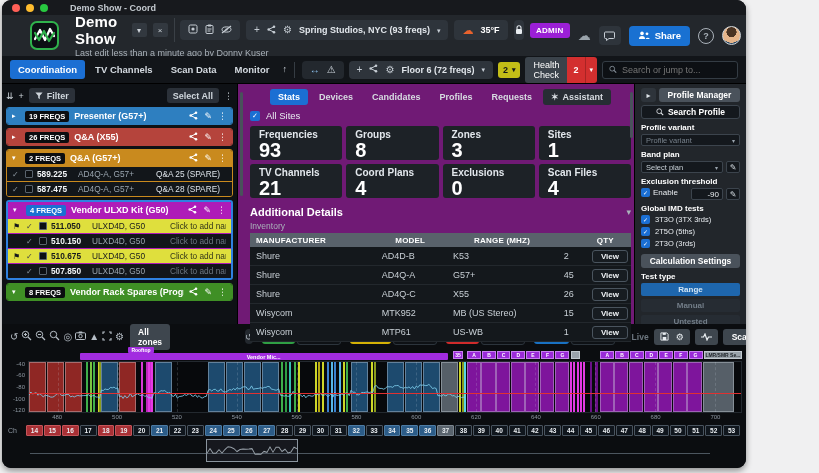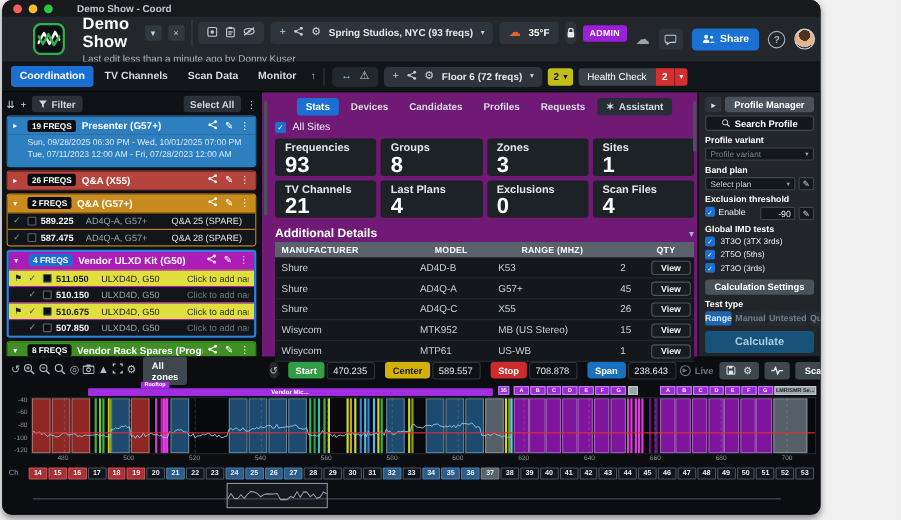--- a/index.html
+++ b/index.html
@@ -101,21 +101,21 @@
 .spbtn{margin-top:3px;height:14px;border:1px solid #3c444d;border-radius:3px;background:#14181d;color:#fff;font-weight:bold;font-size:8.5px;display:flex;align-items:center;justify-content:center;gap:4px}
 .rplabel{font-weight:bold;color:#fff;margin-top:4px;font-size:8px}
 .rpselect{margin-top:2px;height:12px;background:#14181d;border:1px solid #3c444d;border-radius:2px;display:flex;align-items:center;padding:0 4px;color:#78828c;font-size:7.5px}
 .rpselect .arr{margin-left:auto;font-size:6px;color:#9aa4ae}
 .rowflex{display:flex;gap:3px;align-items:flex-start;margin-top:2px}
 .editbtn{width:14px;height:12px;border:1px solid #3c444d;border-radius:2px;display:flex;align-items:center;justify-content:center;color:#cfd6dc;font-size:8px;background:#14181d}
 .thrinput{width:32px;height:12px;background:#14181d;border:1px solid #3c444d;color:#e8ecf0;font-size:8px;text-align:right;padding:0 3px;border-radius:2px;margin-left:auto;font-family:inherit;outline:none}
 .cbsm{width:9px;height:9px;background:#1b6fd3;border-radius:2px;color:#fff;font-size:6px;display:flex;align-items:center;justify-content:center;flex:0 0 auto}
 .imdrow{display:flex;align-items:flex-start;gap:5px;margin-top:2px;color:#e8ecf0;font-size:7.5px;height:10px}
 .calcset{margin-top:5px;height:14px;background:#4a525b;border-radius:3px;color:#fff;font-weight:bold;font-size:8.5px;display:flex;align-items:center;justify-content:center}
-.ttgrid{display:grid;grid-template-columns:1fr 1fr 1fr 1fr;gap:3px;margin-top:2px}
+.ttgrid{display:grid;grid-template-columns:1fr;gap:3px;margin-top:2px}
 .ttbtn{height:13px;background:#262c33;border-radius:2px;color:#727d88;font-size:8px;font-weight:bold;display:flex;align-items:center;justify-content:center}
 .ttbtn.active{background:#1e66ad;color:#d3e6f6}
 .calcbtn{margin-top:5px;height:20px;background:#175379;border-radius:3px;color:#a8cce6;font-weight:bold;font-size:10px;display:flex;align-items:center;justify-content:center}
 
 .bottom{height:144px;flex:0 0 auto;background:#0b0d10;display:flex;flex-direction:column;padding-top:3px}
 .spec-toolbar{height:19px;display:flex;align-items:center;gap:3px;padding:0 8px}
 .sicon{color:#b6bec6;font-size:10px;width:13px;text-align:center;line-height:1}
 .allzones{background:#3e464e;color:#fff;font-size:8.5px;font-weight:bold;padding:3px 8px;border-radius:3px;margin-left:3px}
 .undobtn{margin-left:72px;width:17px;height:15px;background:#23282e;border-radius:8px;color:#b6bec6;font-size:9px;display:flex;align-items:center;justify-content:center}
 .freqgrp{display:flex;align-items:center;gap:2px;margin-left:6px}
@@ -283,20 +283,27 @@
     </div>
     <span class="yellowpill">
       <span>2</span>
       <span style="font-size:7px">▾</span>
     </span>
     <div class="hcgrp">
       <span class="hc">Health Check</span>
       <span class="hcbadge">2</span>
       <span class="hcchev">▾</span>
     </div>
+    <div class="searchbox">
+      <svg width="9" height="9" viewBox="0 0 10 10">
+          <circle cx="4" cy="4" r="3" fill="none" stroke="#8d97a1"></circle>
+          <line x1="6.2" y1="6.2" x2="9" y2="9" stroke="#8d97a1" stroke-width="1.3"></line>
+        </svg>
+      <input placeholder="Search or jump to..." style="">
+    </div>
   </div>
 
   <div class="main">
 
     <div class="sidebar">
       <div class="sbtoolbar">
         <span class="sic">⇊</span>
         <span class="sic">+</span>
         <span class="sbtn">
           <svg width="8" height="8" viewBox="0 0 10 10">
@@ -320,24 +327,20 @@
                     <circle cx="7" cy="1.7" r="1.3" fill="#fff"></circle>
                     <circle cx="1.7" cy="4.5" r="1.3" fill="#fff"></circle>
                     <circle cx="7" cy="7.3" r="1.3" fill="#fff"></circle>
                     <line x1="2" y1="4.3" x2="7" y2="1.8" stroke="#fff"></line>
                     <line x1="2" y1="4.7" x2="7" y2="7.2" stroke="#fff"></line>
                   </svg></span>
                 <span class="gic">✎</span>
                 <span class="gic">⋮</span>
               </span>
             </div>
-            <div class="gdates" style="background: rgb(46, 127, 192);">
-              <div>Sun, 09/28/2025 06:30 PM - Wed, 10/01/2025 07:00 PM</div>
-              <div>Tue, 07/11/2023 12:00 AM - Fri, 07/28/2023 12:00 AM</div>
-            </div>
           </div>
           <div class="group" style="border: 1px solid rgb(181, 68, 60);">
             <div class="ghead" style="background: rgb(181, 68, 60);">
               <span class="gchev">▸</span>
               <span class="gbadge">26 FREQS</span>
               <span class="gtitle">Q&amp;A (X55)</span>
               <span class="gicons">
                 <span class="gic"><svg width="9" height="9" viewBox="0 0 9 9">
                     <circle cx="7" cy="1.7" r="1.3" fill="#fff"></circle>
                     <circle cx="1.7" cy="4.5" r="1.3" fill="#fff"></circle>
@@ -496,36 +499,37 @@
           </div>
           <div class="card">
             <div class="lbl">Sites</div>
             <div class="val">1</div>
           </div>
           <div class="card">
             <div class="lbl">TV Channels</div>
             <div class="val">21</div>
           </div>
           <div class="card">
-            <div class="lbl">Last Plans</div>
+            <div class="lbl">Coord Plans</div>
             <div class="val">4</div>
           </div>
           <div class="card">
             <div class="lbl">Exclusions</div>
             <div class="val">0</div>
           </div>
           <div class="card">
             <div class="lbl">Scan Files</div>
             <div class="val">4</div>
           </div>
         </div>
       <div class="adddetails">
         <span class="t">Additional Details</span>
         <span class="chev">▾</span>
       </div>
+      <div class="invlabel">Inventory</div>
       <div id="inv-table">
           <div class="thead">
             <span class="c1">MANUFACTURER</span>
             <span class="c2">MODEL</span>
             <span class="c3">RANGE (MHZ)</span>
             <span class="c4">QTY</span>
             <span class="c5"></span>
           </div>
           <div class="trow">
             <span class="c1">Shure</span>

